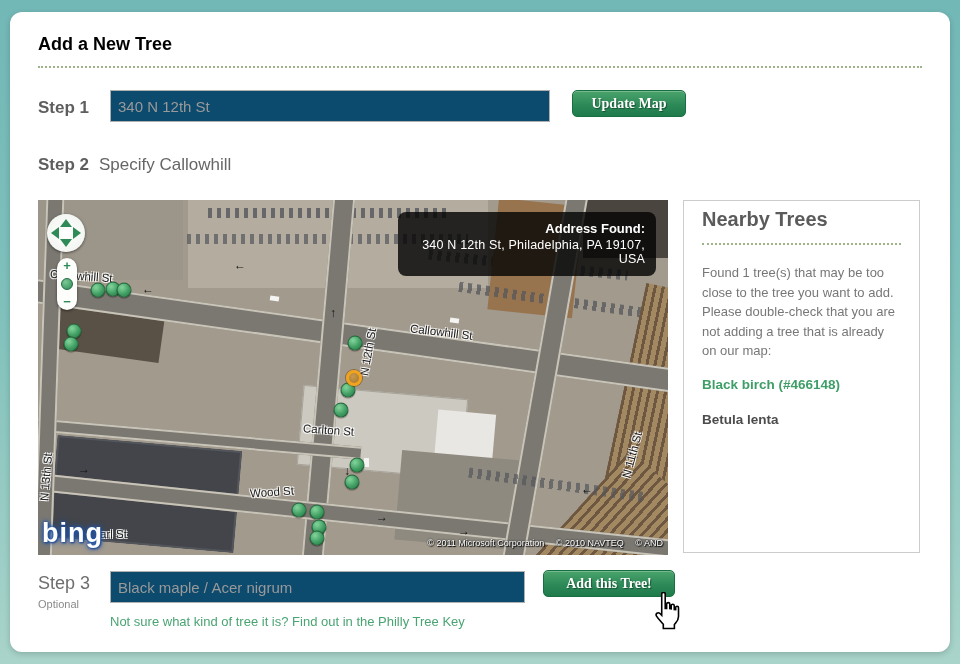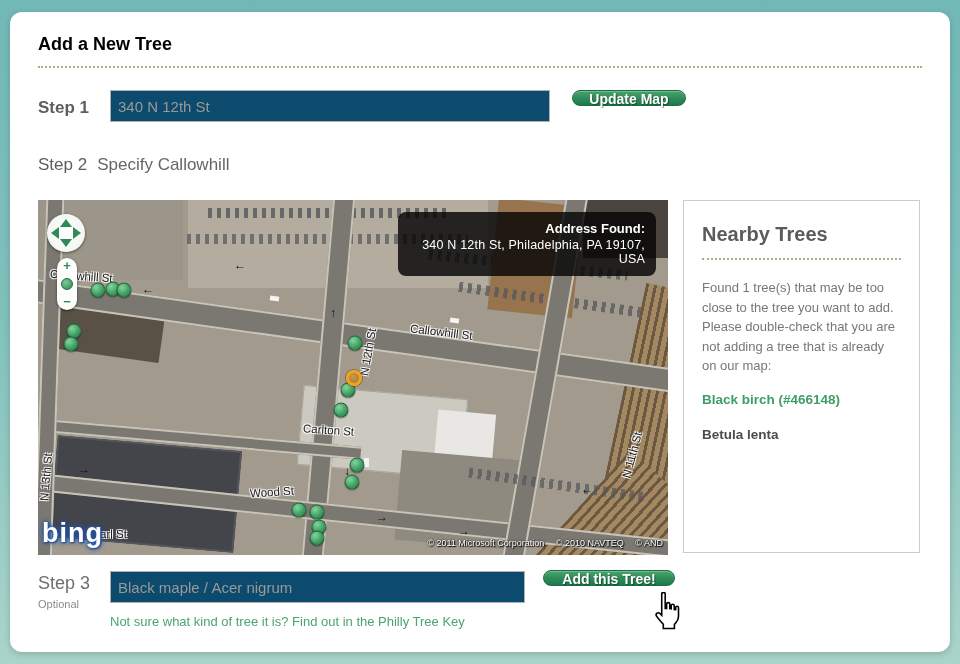--- a/index.html
+++ b/index.html
@@ -9,28 +9,28 @@
   .card { position:absolute; left:10px; top:12px; width:940px; height:640px;
           background:#ffffff; border-radius:12px; box-shadow:0 2px 6px rgba(0,0,0,.18); }
 
   .page-title { position:absolute; left:28px; top:22px; font-size:18px; font-weight:bold; color:#000000; }
   .dotted { border-top:2px dotted #9fb289; position:absolute; }
   .dotted.main { left:28px; top:54px; width:884px; }
 
   .step-label { position:absolute; font-size:17px; font-weight:bold; color:#5e5e5e; }
   .txt-input { position:absolute; height:32px; border:1px solid #b0b0b0; background:#0c4a6e;
                color:#999; font-size:15px; padding:0 7px; font-family:"Liberation Sans",sans-serif; }
-  .green-btn { position:absolute; height:16px; border:1px solid #186f41; border-radius:11px;
+  .green-btn { position:absolute; height:27px; border:1px solid #186f41; border-radius:5px;
                background:linear-gradient(180deg,#4aa36b 0%,#2d8a58 55%,#1f7a4b 100%);
-               color:#fff; font-weight:bold; font-size:14px; font-family:Liberation Sans, sans-serif;
+               color:#fff; font-weight:bold; font-size:14px; font-family:Liberation Serif, serif;
                text-shadow:1px 1px 1px rgba(0,0,0,.4); cursor:pointer;
                box-shadow:inset 0 1px 0 rgba(255,255,255,.25); }
 
   .step2-head { position:absolute; left:28px; top:143px; font-size:17px; color:#666; }
-  .step2-head b { font-weight:normal; color:#5e5e5e; margin-right:10px; }
+  .step2-head b { font-weight:bold; color:#5e5e5e; margin-right:10px; }
   .instruction { position:absolute; left:28px; top:170px; font-size:12px; color:#8a8a8a; }
 
   
   .map { position:absolute; left:28px; top:188px; width:630px; height:355px;
          overflow:hidden; background:#a29a8d; }
   .map .t { position:absolute; } 
   .street { position:absolute; background:#7b7872; border-top:2px solid #c9c4b8; border-bottom:2px solid #c9c4b8; z-index:2; }
   .stripes-rail { background:repeating-linear-gradient(90deg,#6e5740 0 3px,#a38962 3px 8px); }
   .carrow { background:repeating-linear-gradient(90deg,#54565c 0 4px,rgba(0,0,0,0) 4px 9px); }
   .street-label { position:absolute; z-index:4; font-size:11.5px; color:#1d1d1d; white-space:nowrap;
@@ -70,21 +70,21 @@
 
   .bing-logo { position:absolute; z-index:7; left:4px; top:318px; font-size:27px; font-weight:bold;
       letter-spacing:1px; color:#fff; cursor:pointer;
       text-shadow:0 0 2px #2457ab,0 0 4px #2457ab,0 0 6px #2457ab,1px 1px 2px rgba(20,50,110,.9); }
   .map-copyright { position:absolute; z-index:7; right:5px; top:338px; font-size:9px; color:#fff;
       text-shadow:1px 1px 1px #000,0 0 2px #000; }
   .map-copyright span { margin-left:9px; }
 
   
   .nearby { position:absolute; left:673px; top:188px; width:237px; height:353px;
-      border:1px solid #ccc; background:#fff; padding:22px 18px; }
+      border:1px solid #ccc; background:#fff; padding:7px 18px; }
   .nearby h2 { font-size:20px; font-weight:bold; color:#5b5b5b; }
   .nearby .dotted-sm { border-top:2px dotted #9fb289; margin:12px 0 18px; width:199px; }
   .nearby p { font-size:13px; color:#777; line-height:1.5; }
   .tree-link { display:block; margin-top:16px; font-size:13.5px; font-weight:bold; color:#3f9e68;
       text-decoration:none; cursor:pointer; }
   .tree-species { display:block; margin-top:20px; font-size:13.5px; font-weight:bold; color:#4c4c4c; }
 
   
   .step3-label { position:absolute; left:28px; top:561px; font-size:18px; color:#6e6e6e; }
   .optional { position:absolute; left:28px; top:586px; font-size:11px; color:#8a8a8a; }

